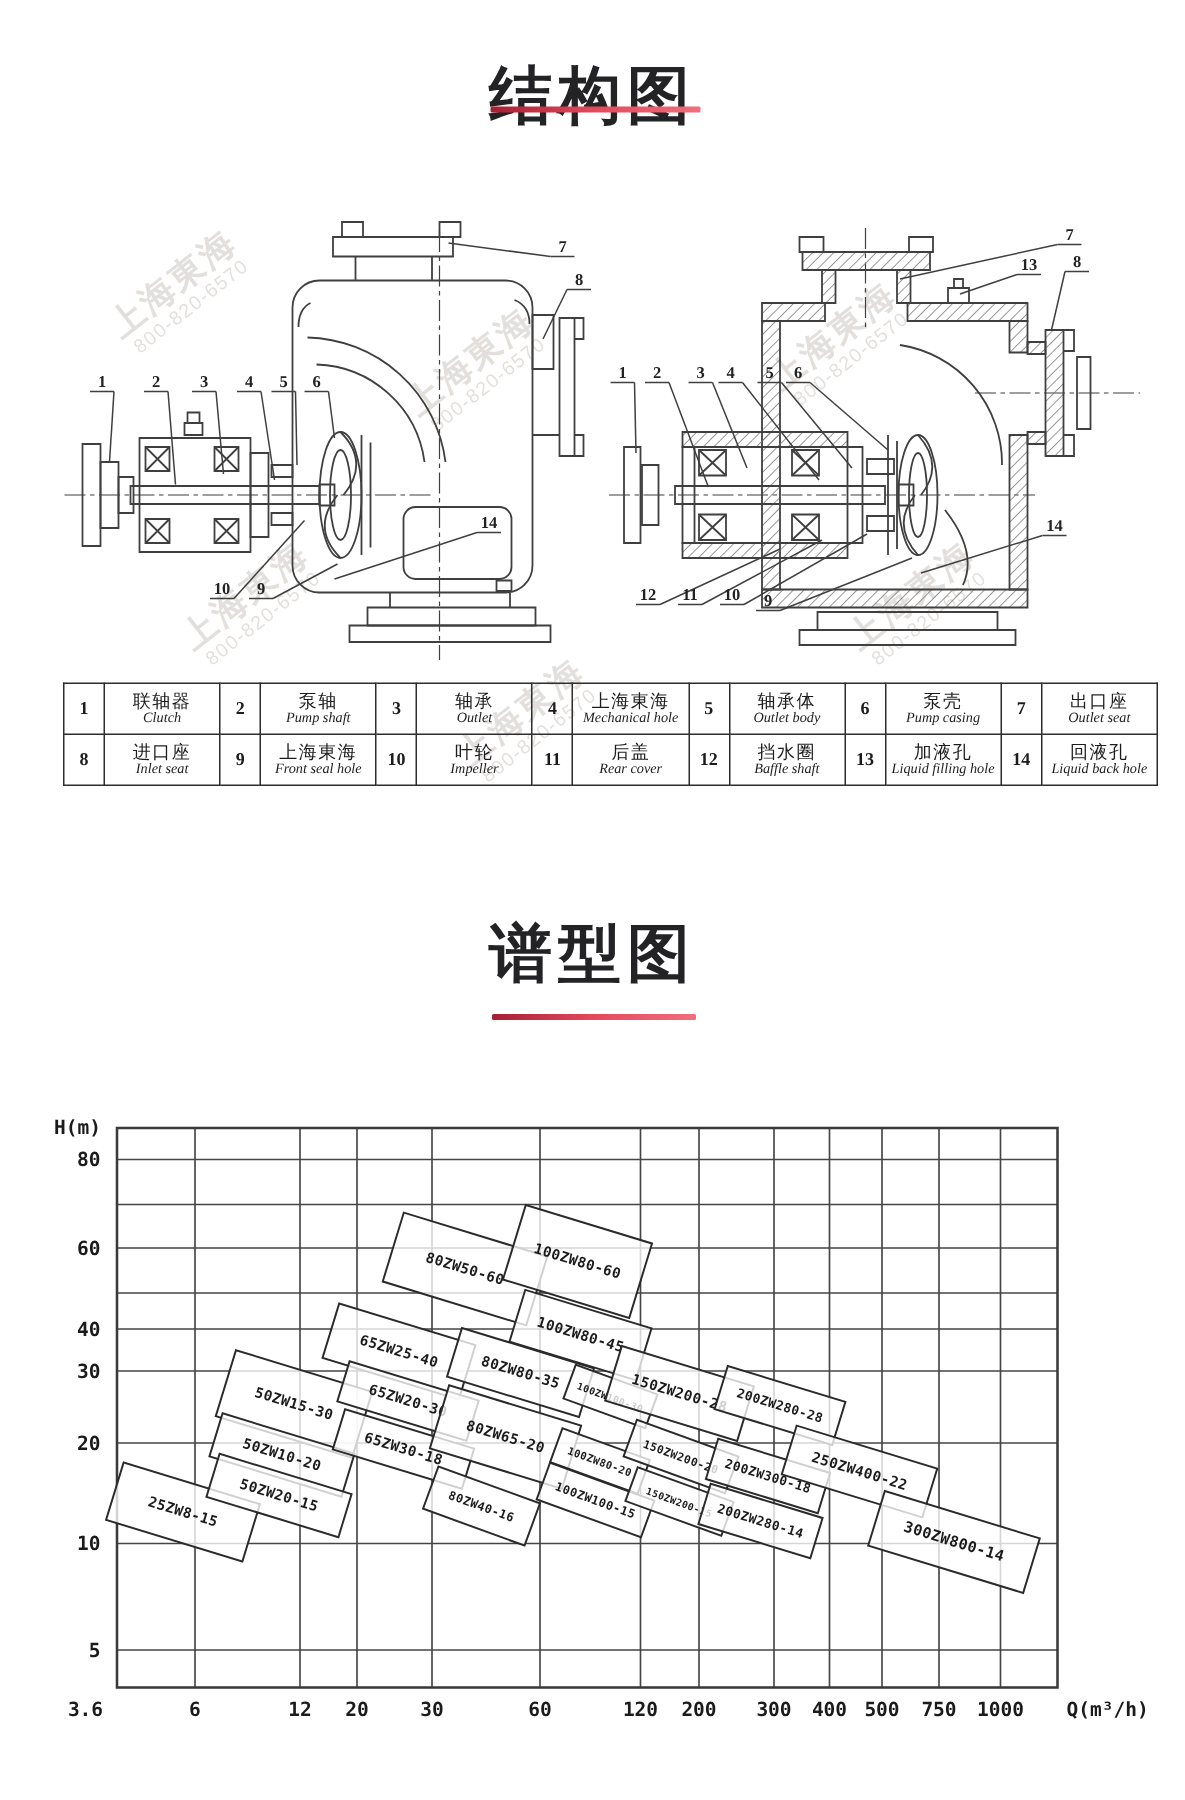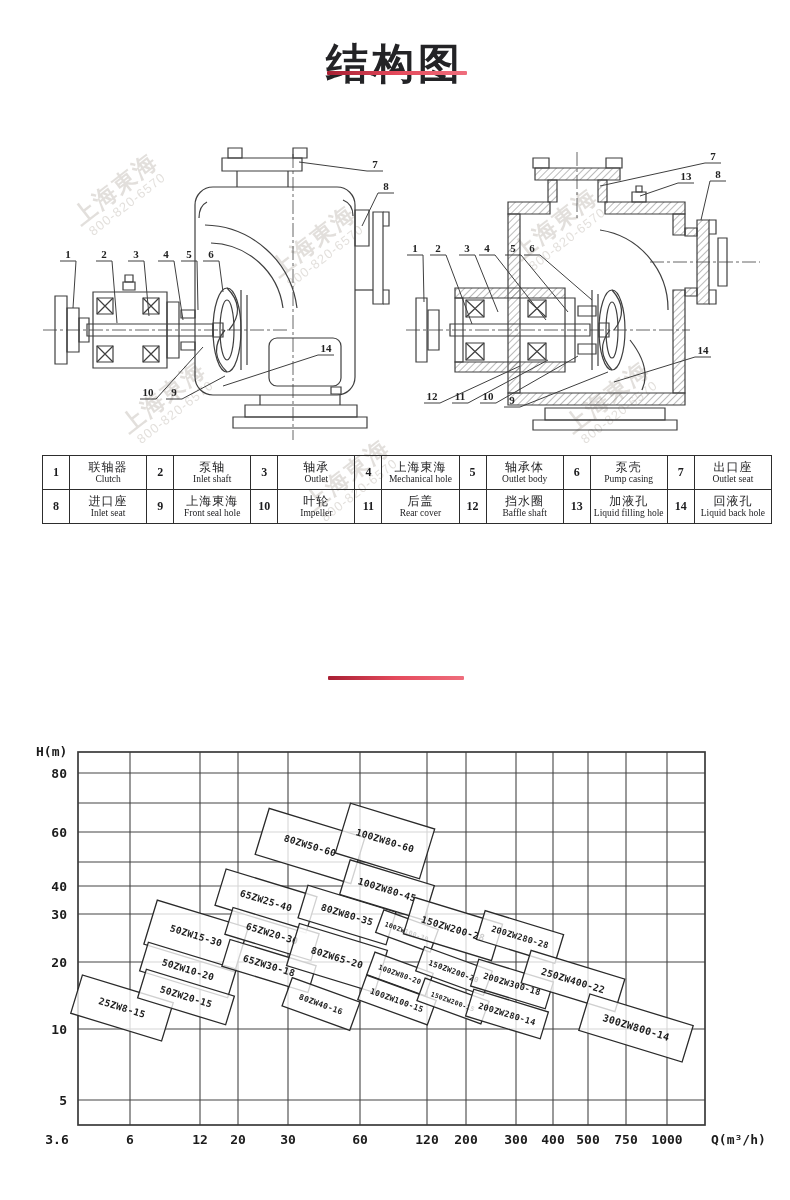--- a/index.html
+++ b/index.html
@@ -20,21 +20,21 @@
   .pump{position:absolute;}
   .pump *{vector-effect:non-scaling-stroke;}
   
   #parts-table{position:absolute;left:42px;top:455px;width:730px;
                border-collapse:collapse;table-layout:fixed;
                font-family:"Liberation Serif","DejaVu Serif",serif;}
   #parts-table td{border:1px solid #2d2d2d;height:33px;text-align:center;
                   vertical-align:middle;padding:0;overflow:hidden;}
   #parts-table td.num{font-size:12px;font-weight:bold;}
   #parts-table .zh{font-size:12px;font-weight:normal;line-height:14px;letter-spacing:1px;}
-  #parts-table .en{font-size:9.5px;line-height:11px;white-space:nowrap;}
+  #parts-table .en{font-size:9.5px;line-height:11px;white-space:nowrap;font-style:italic;}
   
   #chart-svg{position:absolute;left:0;top:700px;}
   #chart-svg text{font-family:"DejaVu Sans Mono",monospace;fill:#1b1b1b;}
   #chart-svg .tick{font-size:13px;font-weight:bold;}
   #chart-svg .axis{font-size:13px;font-weight:bold;}
   #chart-svg .rlabel{font-weight:bold;letter-spacing:.3px;}
   
   .co-num{font-family:"Liberation Serif",serif;font-size:11px;font-weight:bold;fill:#222;}
 </style>
 </head>
@@ -342,21 +342,21 @@
     <tbody>
         <tr>
           <td class="num">1</td>
           <td>
             <div class="zh">联轴器</div>
             <div class="en">Clutch</div>
           </td>
           <td class="num">2</td>
           <td>
             <div class="zh">泵轴</div>
-            <div class="en">Inlet shaft</div>
+            <div class="en">Pump shaft</div>
           </td>
           <td class="num">3</td>
           <td>
             <div class="zh">轴承</div>
             <div class="en">Outlet</div>
           </td>
           <td class="num">4</td>
           <td>
             <div class="zh">上海東海</div>
             <div class="en">Mechanical hole</div>
@@ -410,20 +410,21 @@
           </td>
           <td class="num">14</td>
           <td>
             <div class="zh">回液孔</div>
             <div class="en">Liquid back hole</div>
           </td>
         </tr>
       </tbody>
   </table>
 
+  <div class="sec-title" style="top:608px;">谱型图</div>
   <div class="sec-underline" style="left:328px;top:676px;width:136px;"></div>
 
   <svg id="chart-svg" width="790" height="500" viewBox="0 0 790 500">
       <text x="57" y="444" text-anchor="middle" class="tick">3.6</text>
       <line x1="130" y1="52" x2="130" y2="425" stroke="#454545" stroke-width="1.1"></line>
       <text x="130" y="444" text-anchor="middle" class="tick">6</text>
       <line x1="200" y1="52" x2="200" y2="425" stroke="#454545" stroke-width="1.1"></line>
       <text x="200" y="444" text-anchor="middle" class="tick">12</text>
       <line x1="238" y1="52" x2="238" y2="425" stroke="#454545" stroke-width="1.1"></line>
       <text x="238" y="444" text-anchor="middle" class="tick">20</text>

